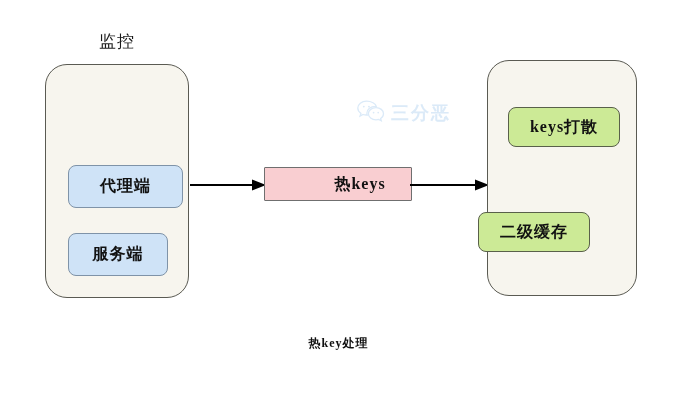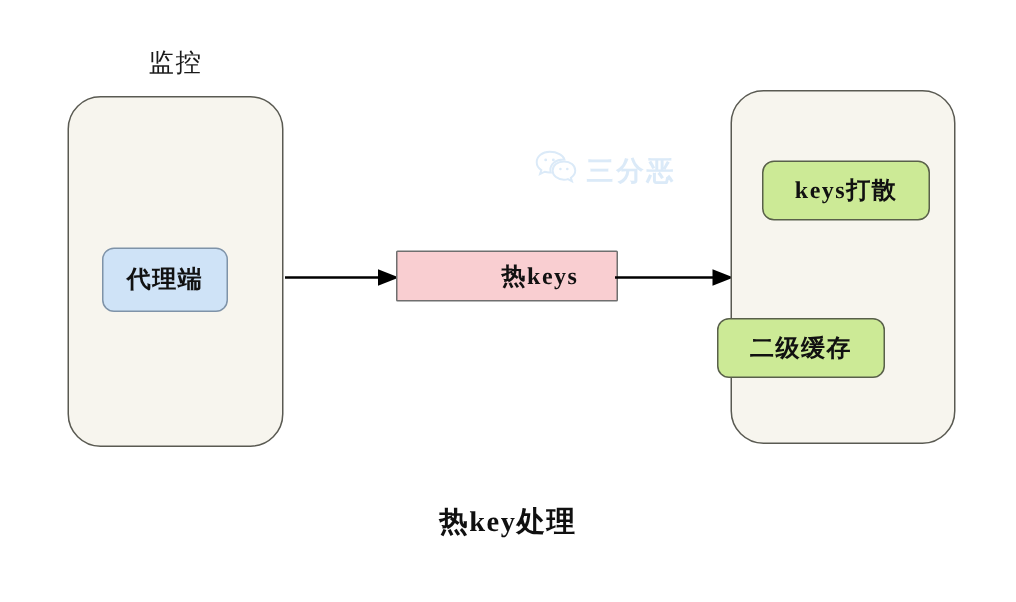--- a/index.html
+++ b/index.html
@@ -80,21 +80,21 @@
     border: 1.4px solid #59604a;
     border-radius: 8px;
   }
   .node-pink {
     background: #f9ced1;
     border: 1.6px solid #6f6f6f;
     border-radius: 1px;
   }
 
   #node-client   { left: 68px;  top: 100px; width: 100px; height: 43px; }
-  #node-proxy    { left: 68px;  top: 165px; width: 84px; height: 43px; }
+  #node-proxy    { left: 68px;  top: 165px; width: 115px; height: 43px; }
   #node-server   { left: 68px;  top: 233px; width: 100px; height: 43px; }
 
   #node-hotkeys  { left: 264px; top: 167px; width: 148px; height: 34px; padding-left: 44px; }
 
   #node-split    { left: 508px; top: 107px; width: 112px; height: 40px; }
   #node-cache    { left: 478px; top: 212px; width: 112px; height: 40px; }
 
   
   .arrow {
     position: absolute;
@@ -125,39 +125,40 @@
     font-family: "Liberation Sans", sans-serif;
   }
 
   
   #caption {
     position: absolute;
     left: 0;
     top: 335px;
     width: 677px;
     text-align: center;
-    font-size: 19px;
+    font-size: 12px;
     font-weight: bold;
     color: #101010;
     letter-spacing: 1px;
     white-space: nowrap;
   }
 </style>
 </head>
 <body>
 
 <div id="canvas">
 
   <div class="group-title" id="title-monitor">监控</div>
 
   <div class="panel" id="panel-monitor"></div>
 
 
   <div class="node node-blue" id="node-proxy">代理端</div>
 
+  <div class="node node-blue" id="node-server">服务端</div>
 
   <div class="arrow" id="arrow-left">
     <svg width="76" height="14" viewBox="0 0 76 14" aria-hidden="true">
       <line x1="0" y1="7" x2="68" y2="7" stroke="#000000" stroke-width="1.8"></line>
       <polygon points="76,7 62,1.5 62,12.5" fill="#000000"></polygon>
     </svg>
   </div>
 
   <div class="node node-pink" id="node-hotkeys">热keys</div>
 

